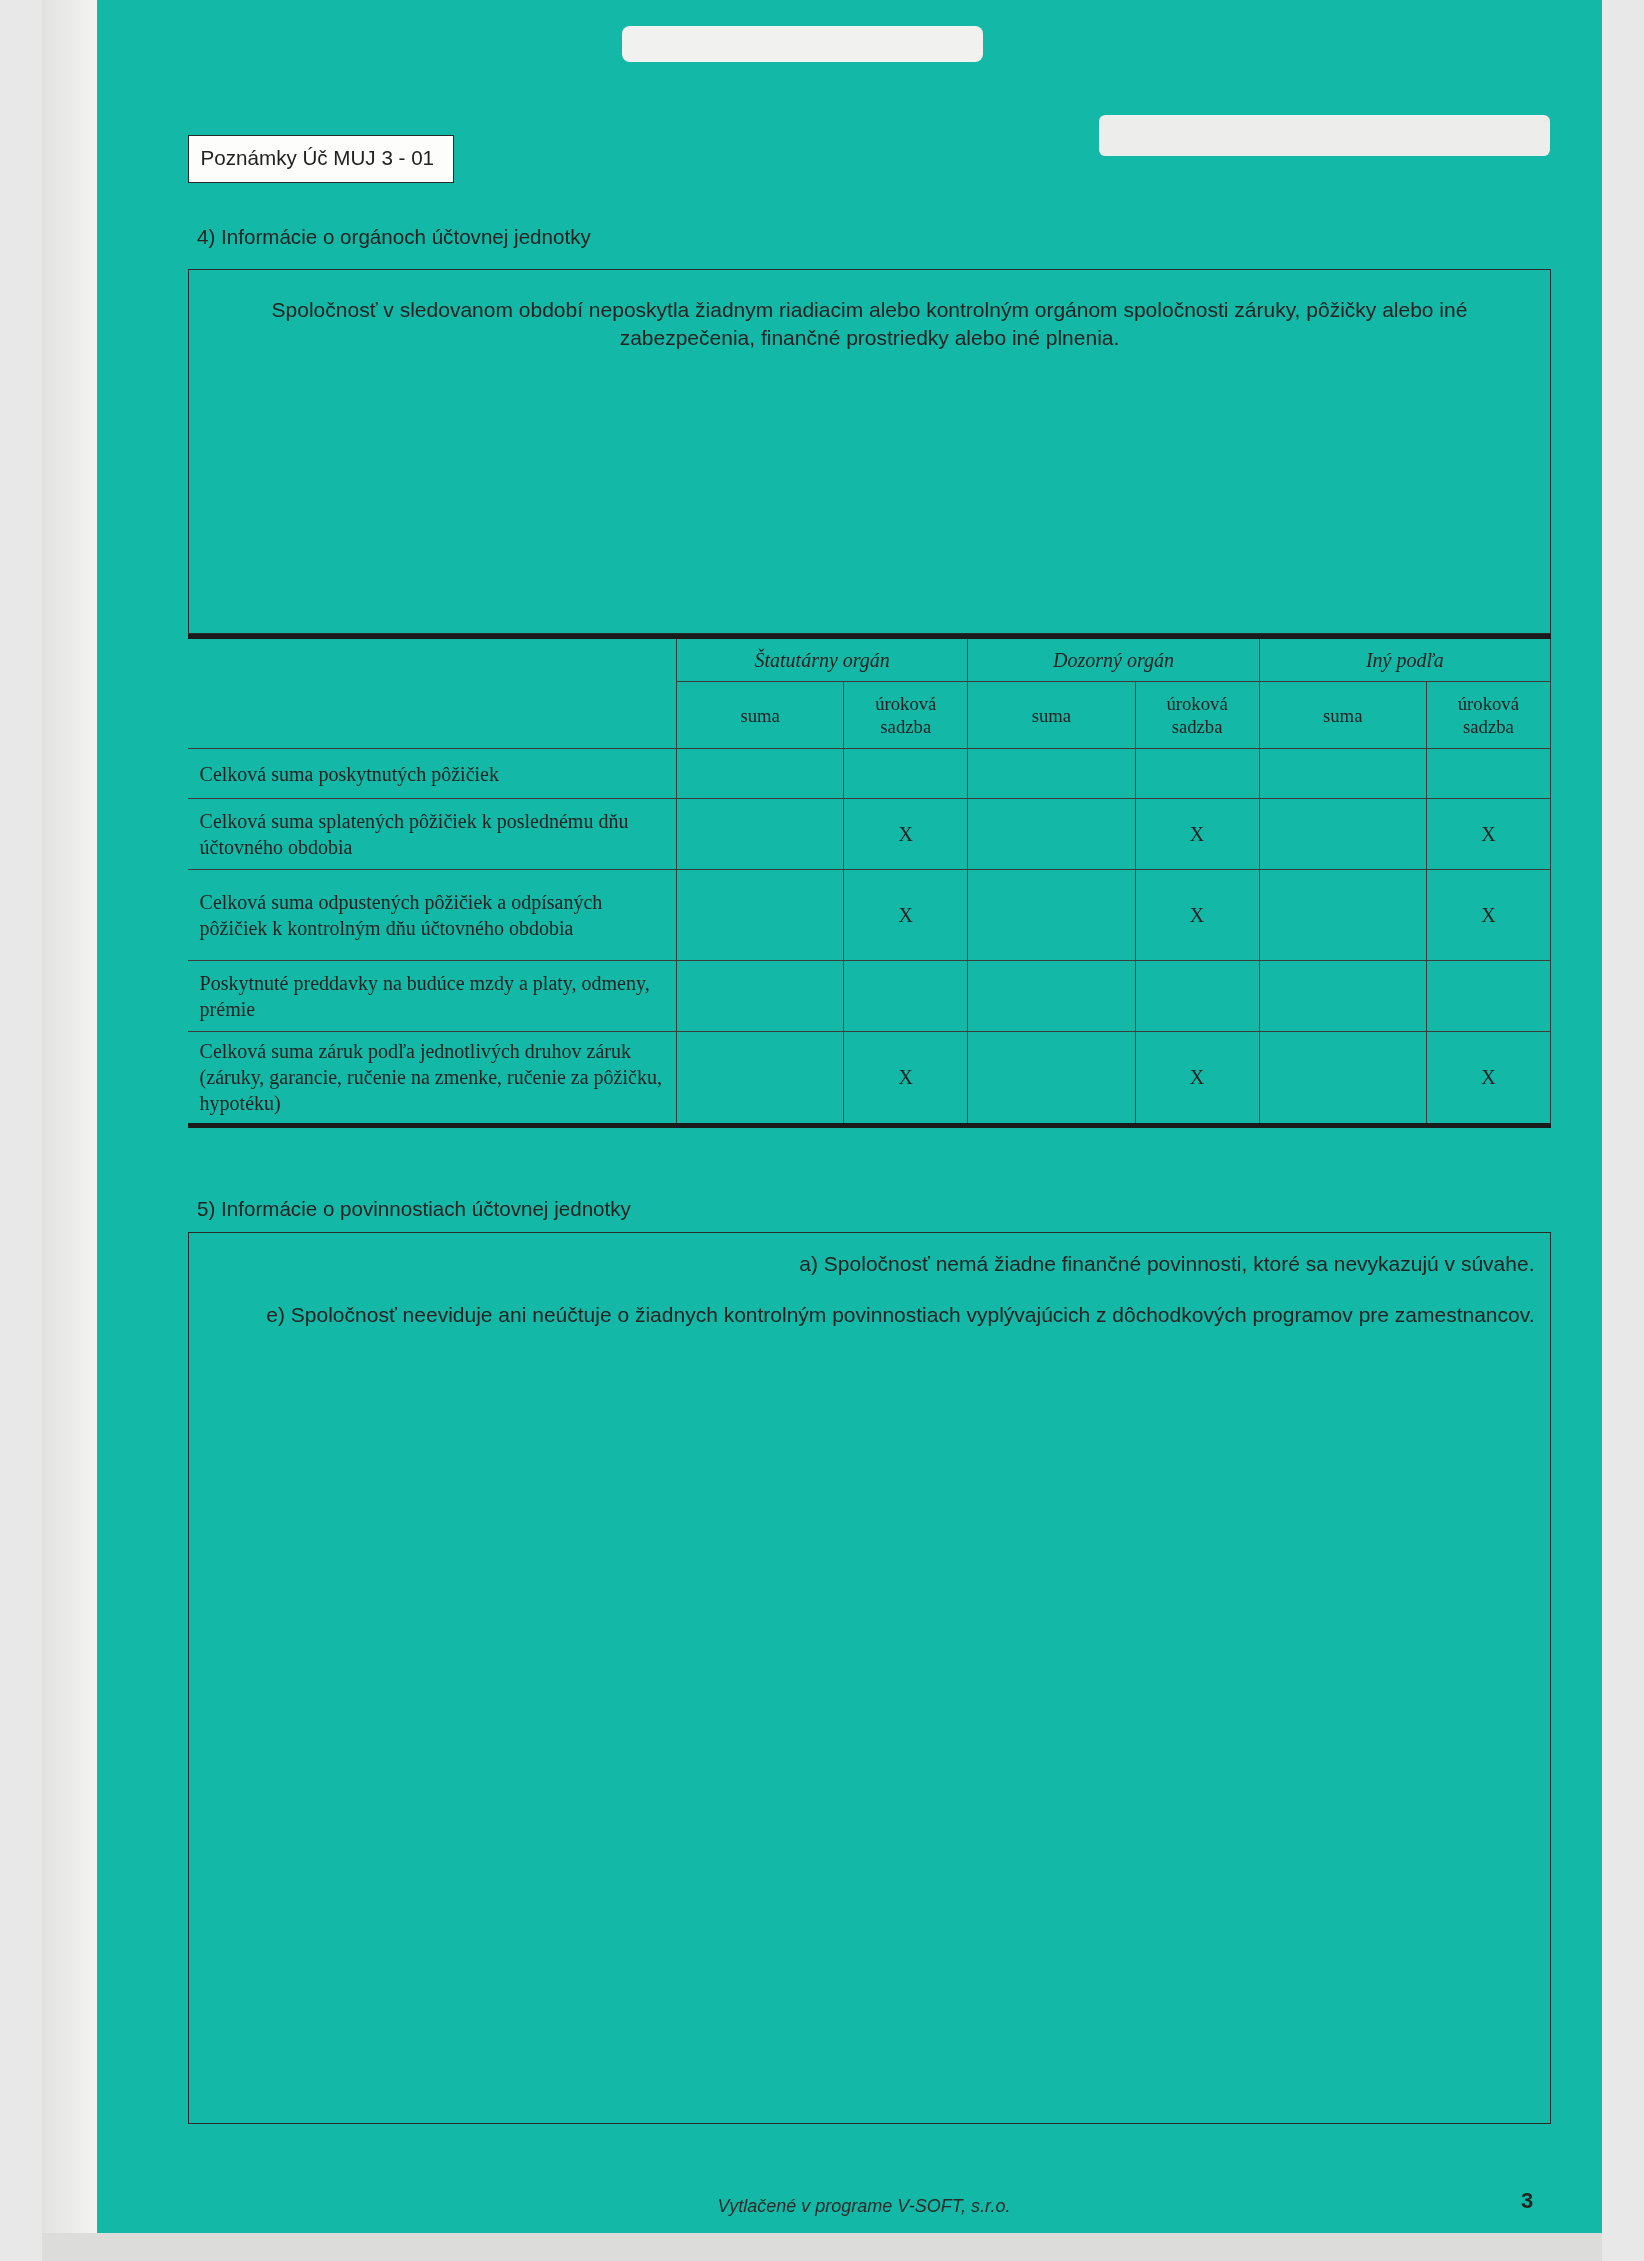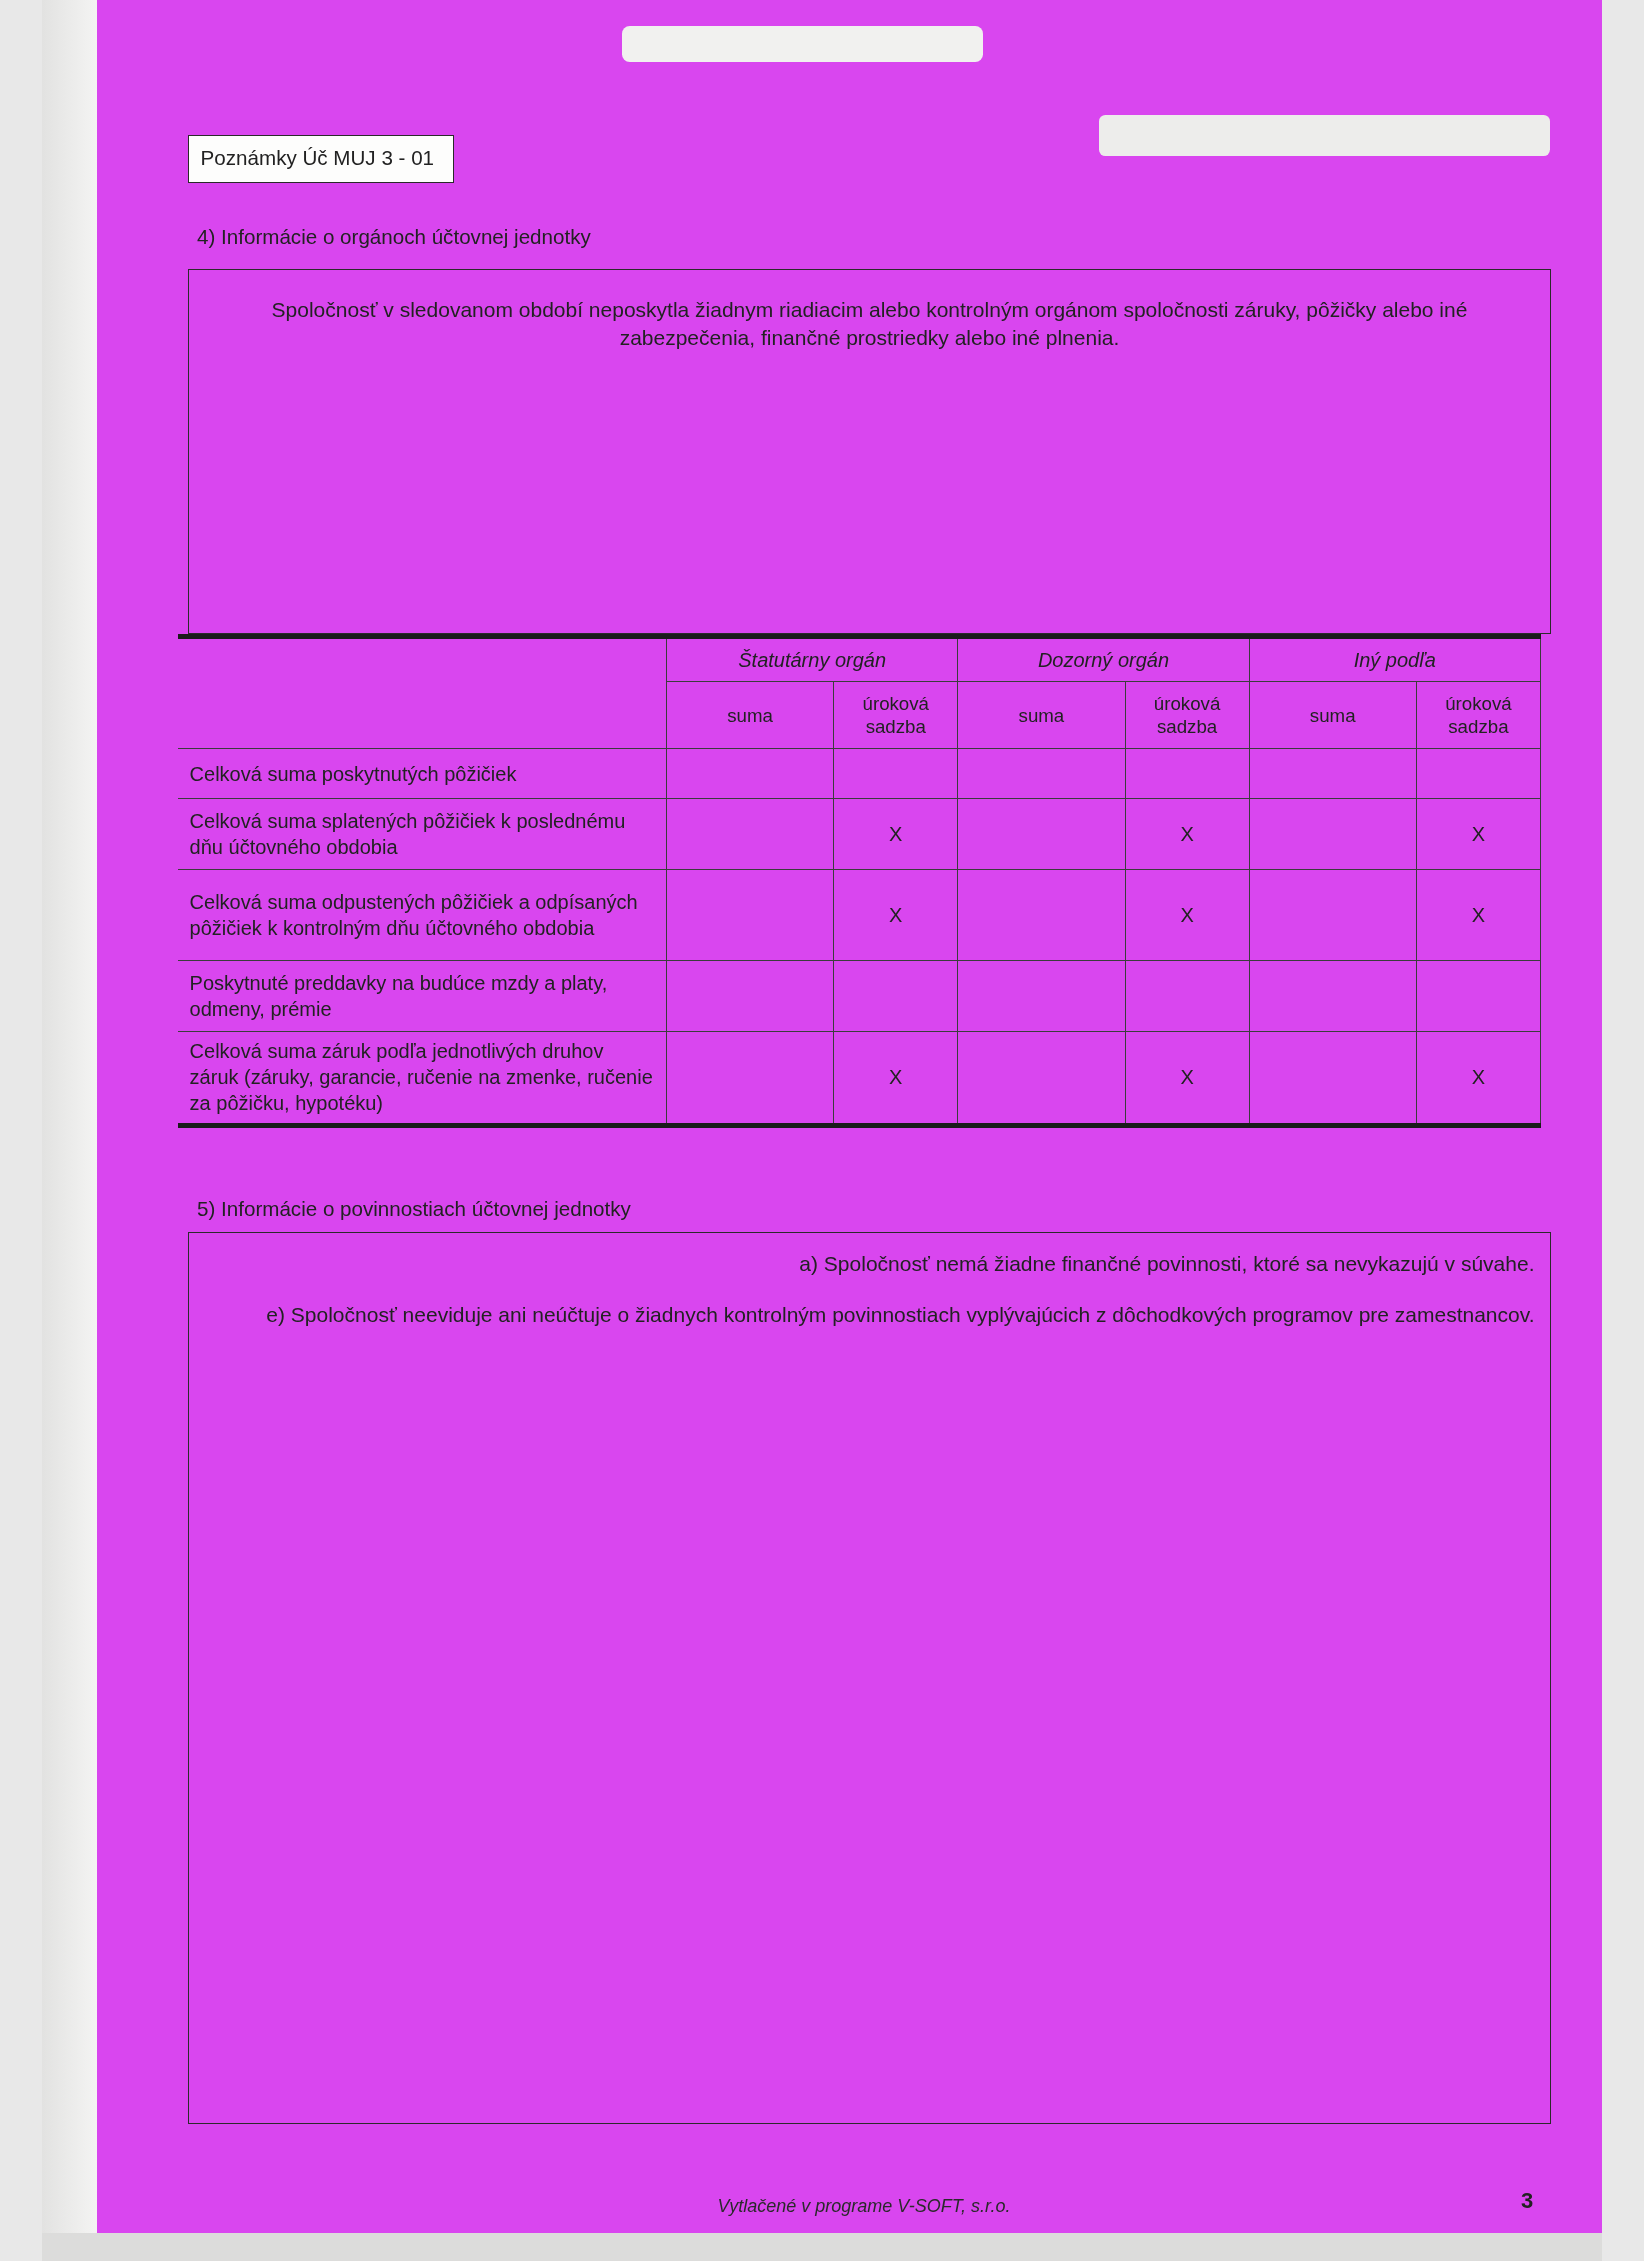--- a/index.html
+++ b/index.html
@@ -1,21 +1,21 @@
 <!DOCTYPE html>
 <html style="font-size:10.3px"><head>
 <meta charset="utf-8">
 <style>
   * { margin:0; padding:0; box-sizing:border-box; }
   html,body { background:#e8e8e8; }
   .page {
     position:relative;
     width:1560px; height:2261px;
     margin:0 auto;
-    background:#d946ef;
+    background:#14b8a6;
     font-family:"Liberation Sans", sans-serif;
     color:#222;
     overflow:hidden;
   }
   
   .scan-left-edge {
     position:absolute; left:0; top:0; width:55px; height:2261px;
     background:linear-gradient(to right,#e2e2e1,#f4f4f3);
   }
   .scan-bottom-edge {
@@ -41,27 +41,28 @@
   .title-4 { top:225px; }
   .title-5 { top:1197px; }
   .note-box {
     position:absolute; left:146px; top:269px;
     width:1363px; height:365px;
     border:1.9px solid #2b2b2b;
     padding:26px 14px;
     font-size:21px; line-height:28px;text-align:center;
   }
   .loans-table {
-    position:absolute; left:136px; top:634px;
+    position:absolute; left:146px; top:634px;
     width:1363px;
     border-collapse:collapse;
     border-top:5.2px solid #1b1b1b;
     border-bottom:5.2px solid #1b1b1b;
     table-layout:fixed;
     font-size:20px;
+    font-family:Liberation Serif, serif;
   }
   .loans-table th, .loans-table td {
     border:1.3px solid #3c3c3c;
     font-weight:normal;
     vertical-align:middle;
   }
   .loans-table .corner { border-left:none; border-top:none; }
   .loans-table .org {
     font-style:italic; font-size:20px; text-align:center; padding:6.4px 3.9px;
   }

